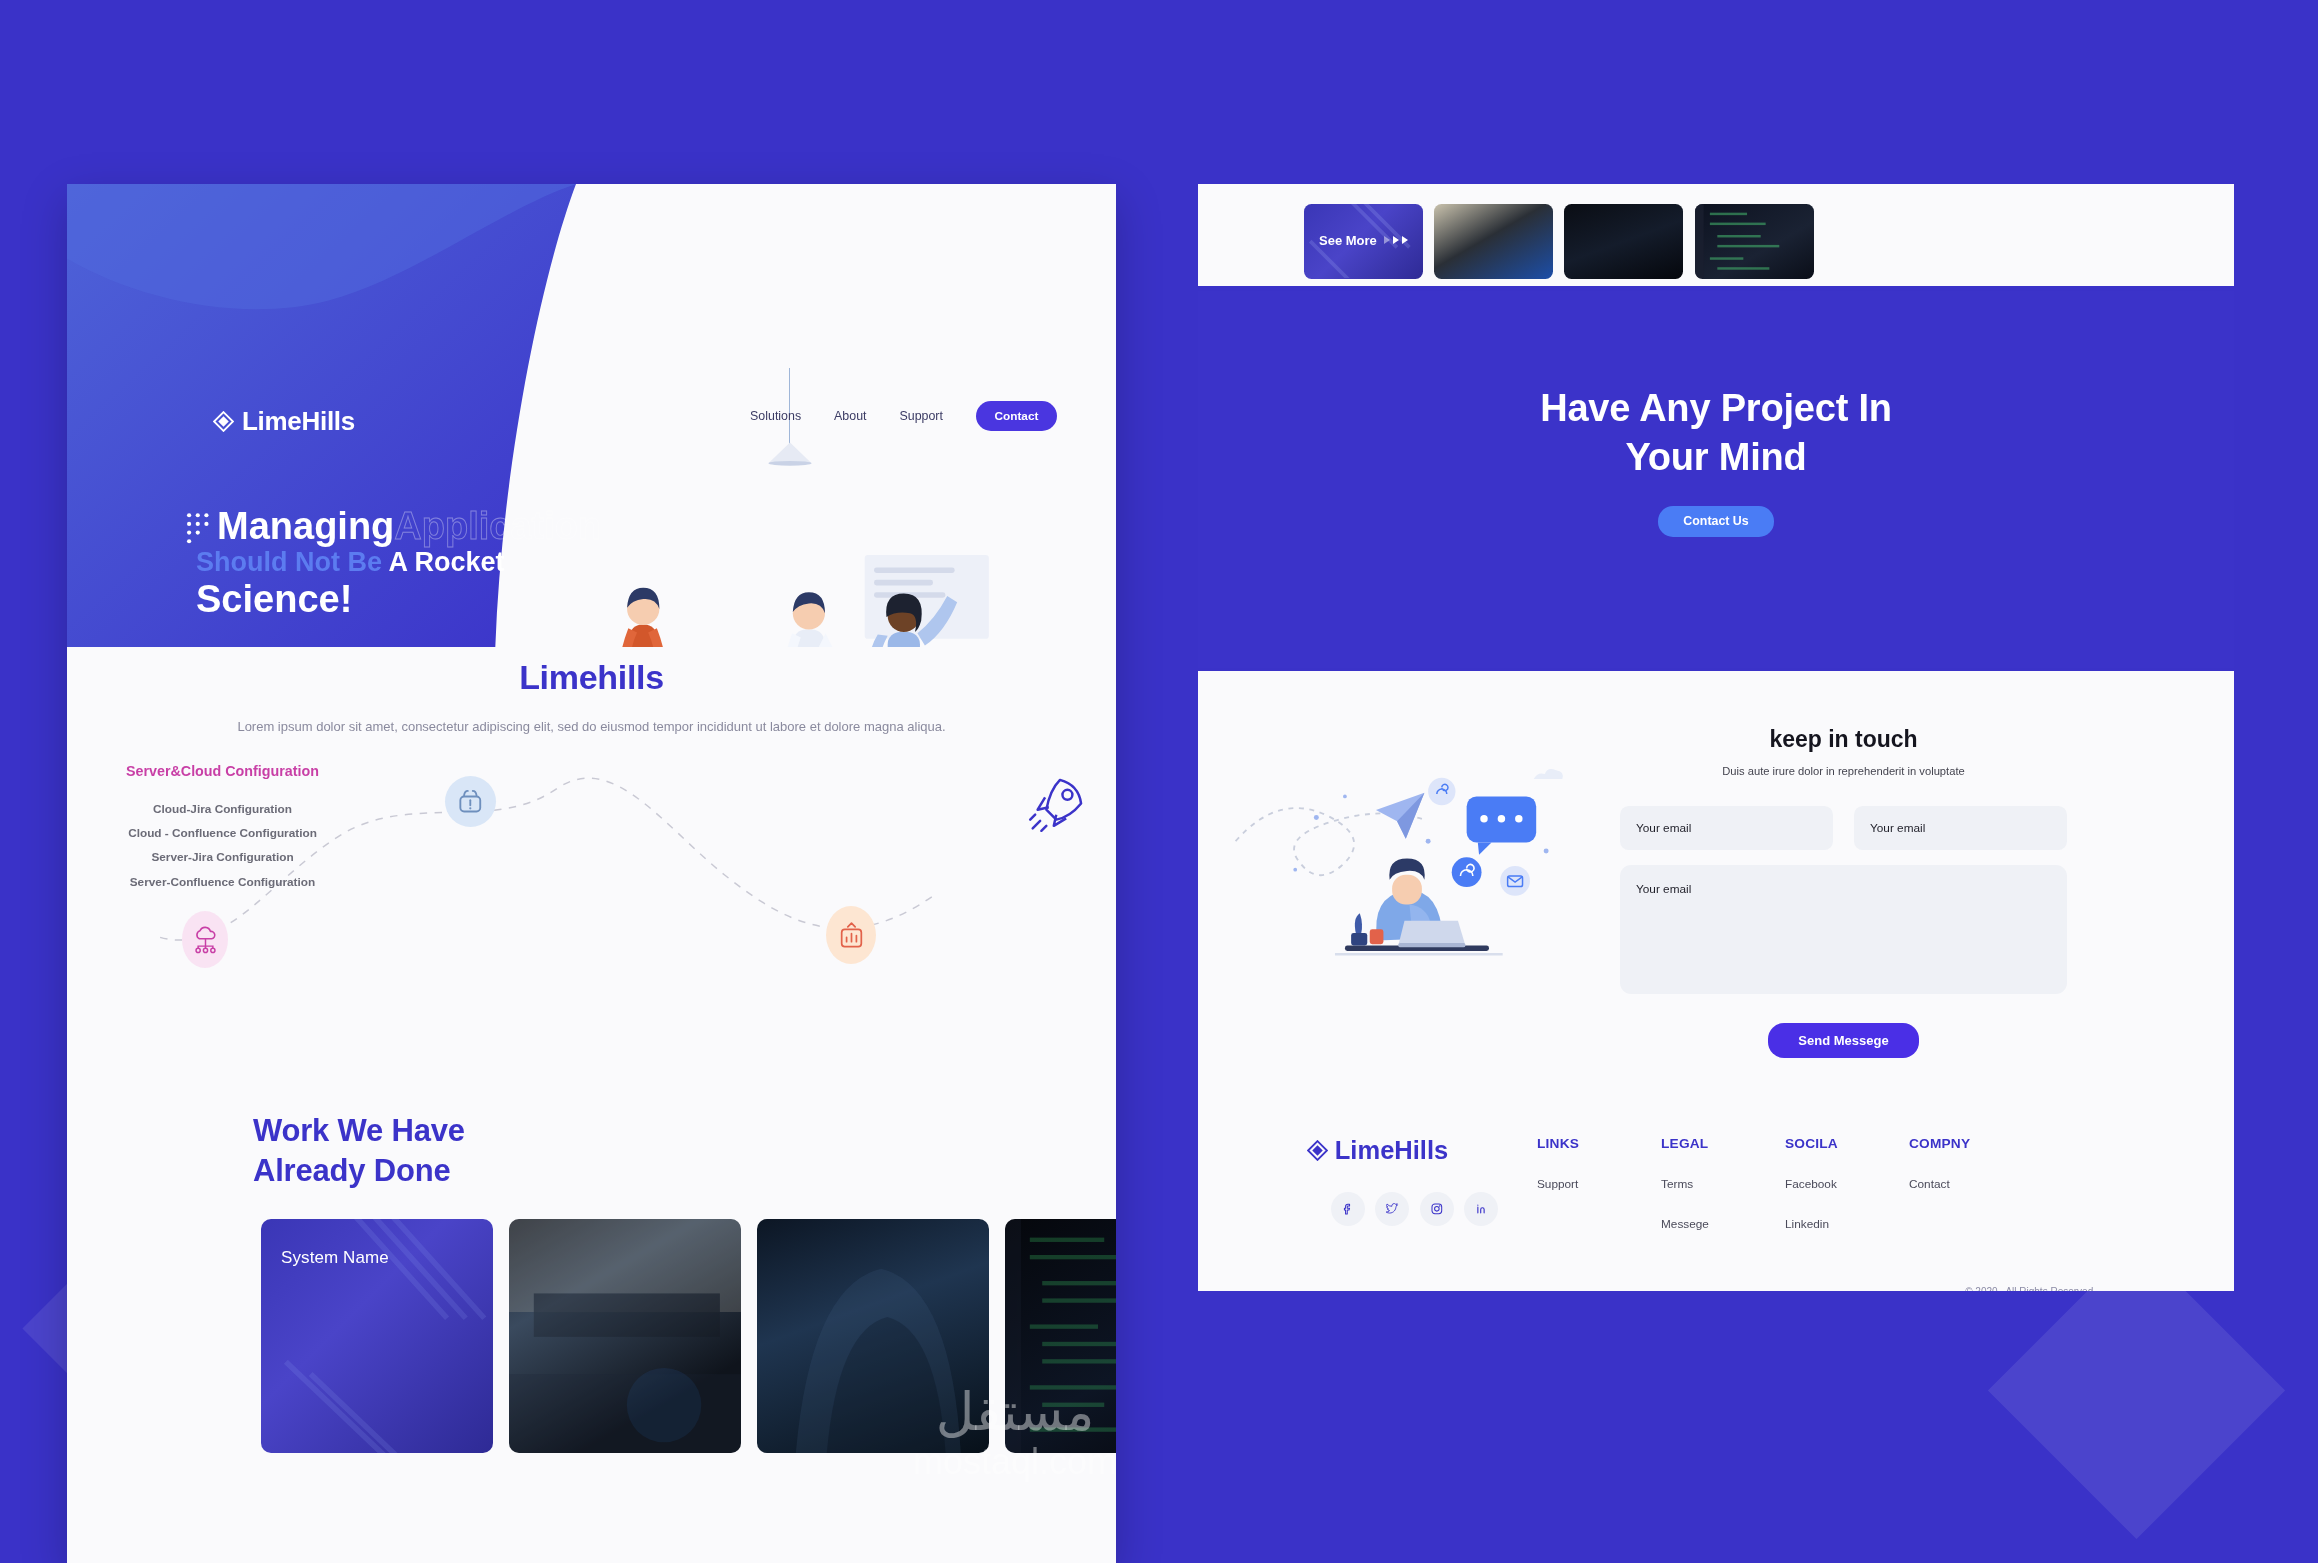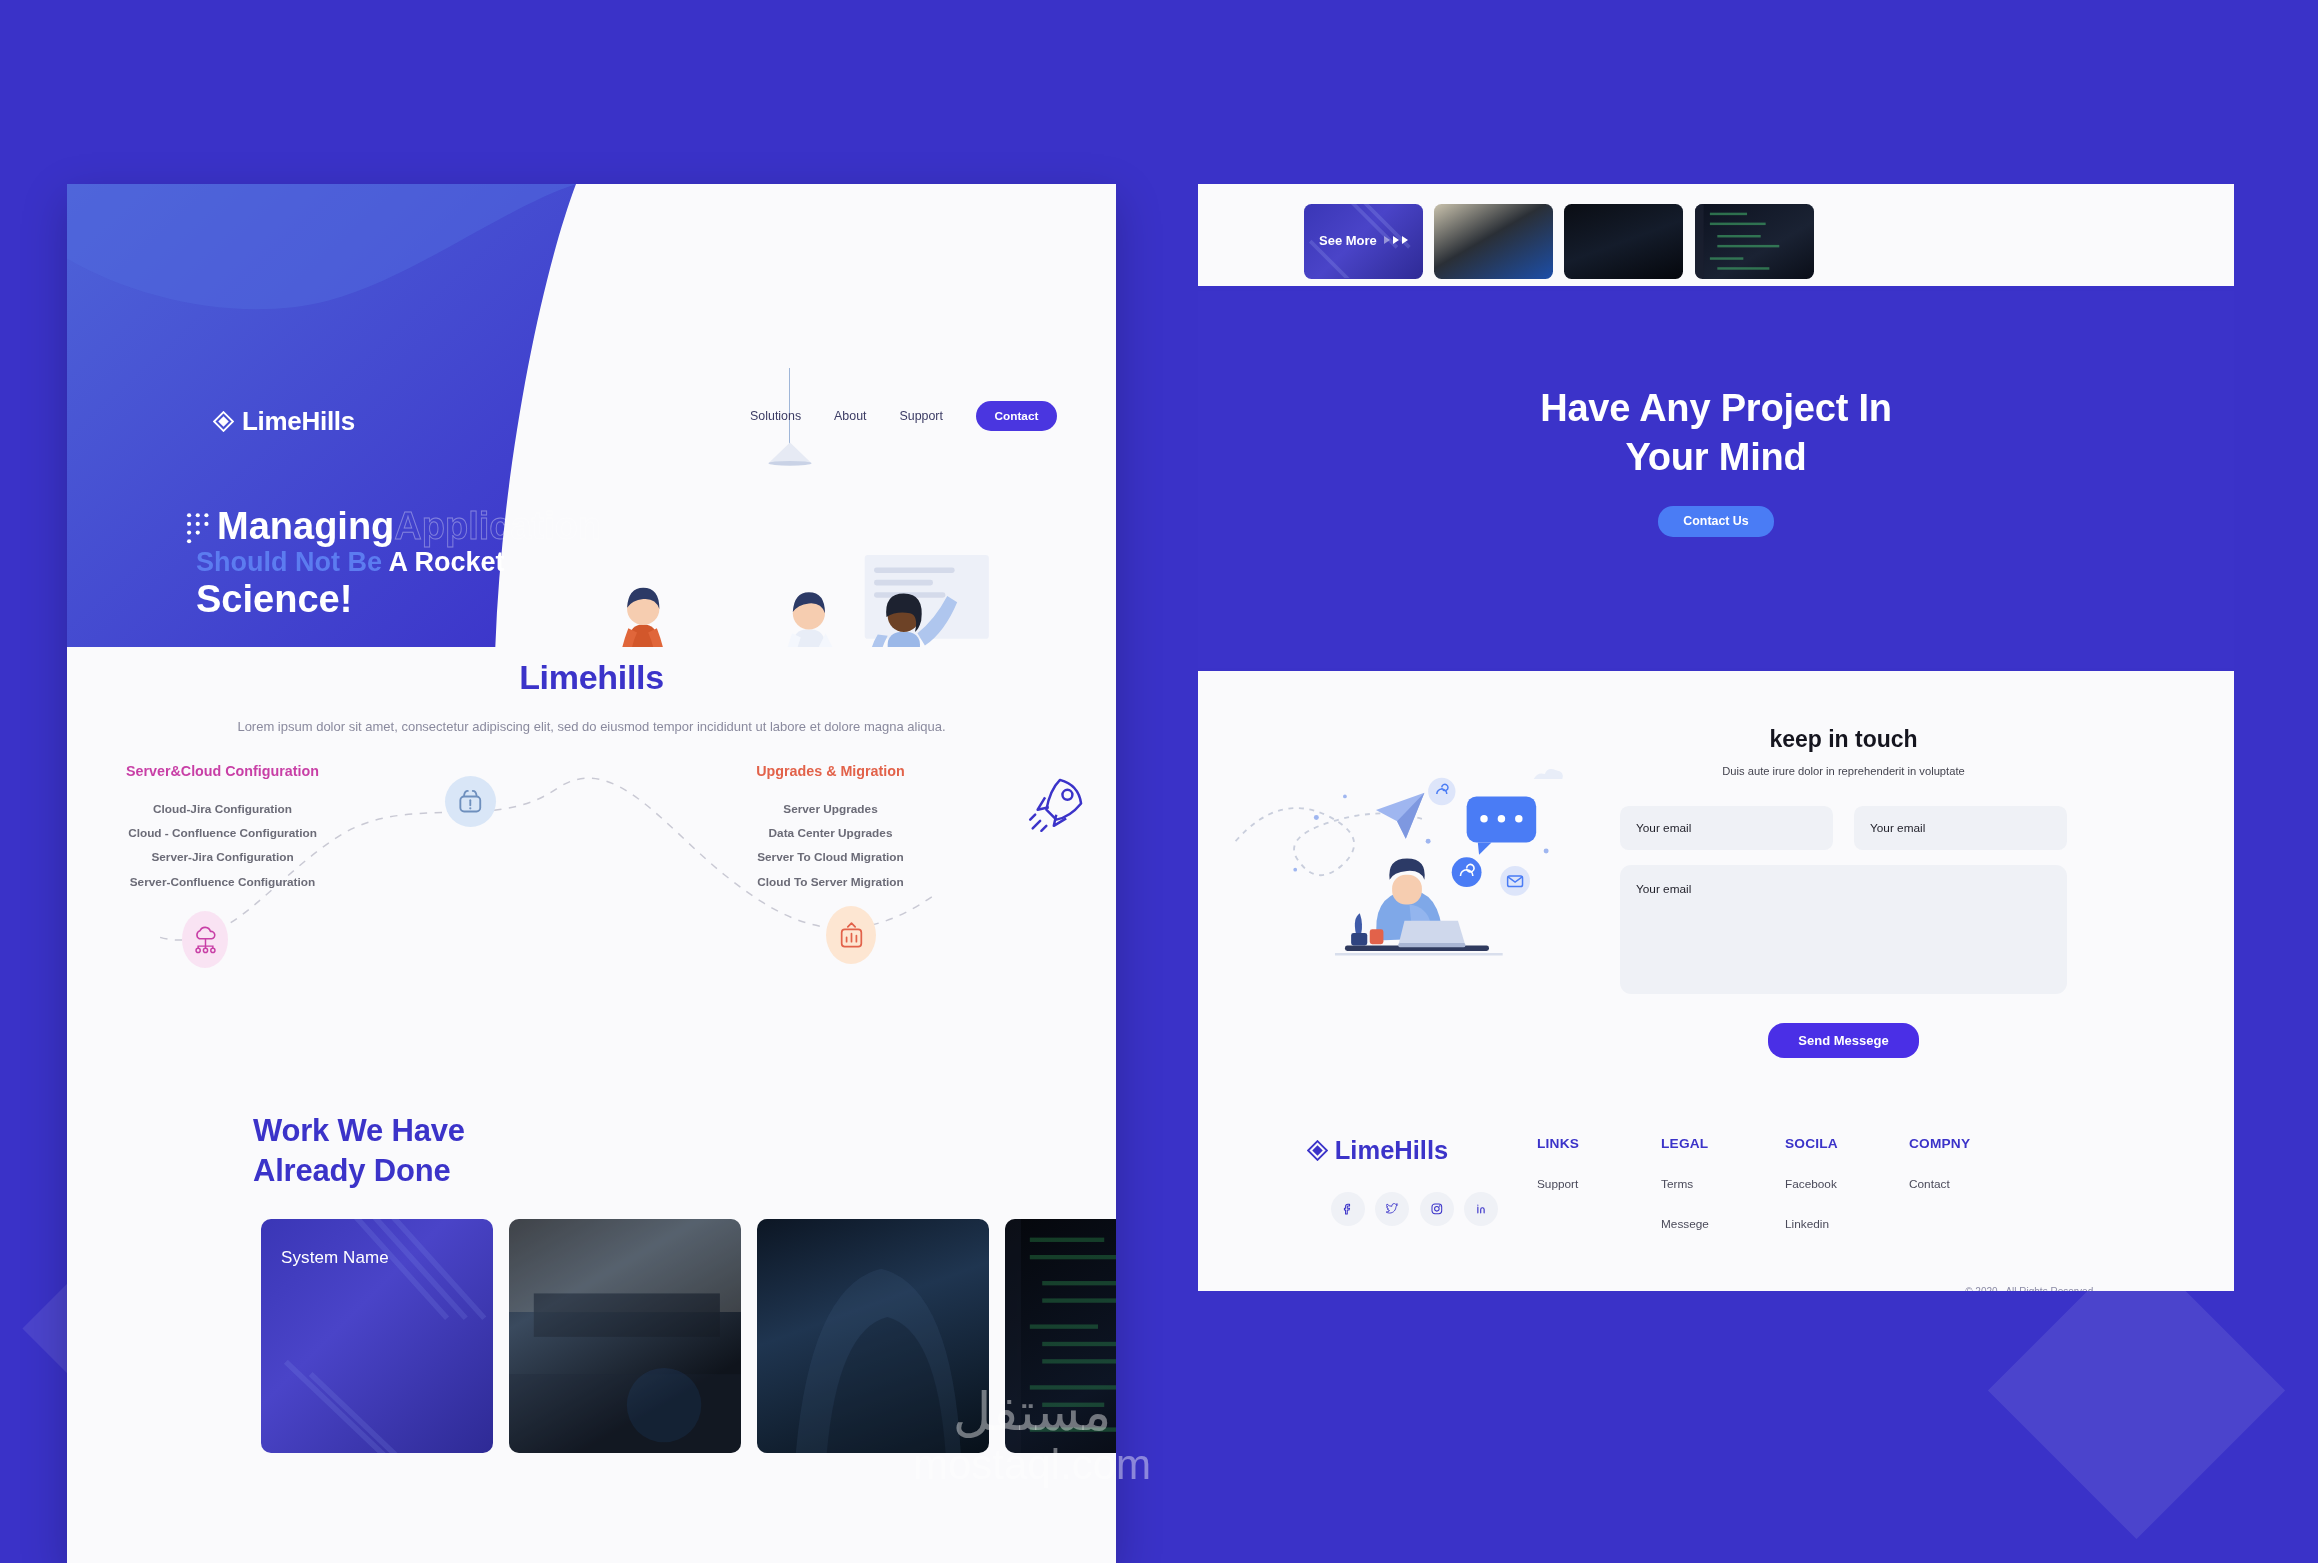--- a/index.html
+++ b/index.html
@@ -110,21 +110,21 @@
   .soc { width:34px; height:34px; border-radius:50%; background:#EFF1F6; display:flex; align-items:center; justify-content:center; }
   .foot-col { width:124px; }
   .foot-col h4 { font-size:13.7px; color:#3B33C9; font-weight:bold; letter-spacing:0.2px; }
   .foot-col a { display:block; font-size:11.8px; color:#4A4A5A; text-decoration:none; margin-top:26px; }
   .copyright { text-align:right; padding-right:138px; margin-top:55px; font-size:10px; color:#8B8BA5; }
 
   
   #watermark { position:absolute; left:913px; top:1385px; z-index:60; pointer-events:none;
                display:flex; flex-direction:column; align-items:center; }
   .wm-ar { font-size:53px; color:rgba(255,255,255,.42); line-height:1; font-family:"DejaVu Sans", sans-serif;text-align:right; }
-  .wm-en { font-size:42px; color:rgba(255,255,255,.42); line-height:1.1; margin-top:3.7px;text-align:center; }
+  .wm-en { font-size:36px; color:rgba(255,255,255,.42); line-height:1.1; margin-top:3.7px;text-align:center; }
 </style>
 </head>
 <body>
 
 <div class="bg-deco" style="left:12.4px;top:1198px;">
   <svg width="261" height="261" viewBox="0 0 100 100">
       <path d="M50 4 L96 50 L50 96 L4 50 Z M50 24 L76 50 L50 76 L24 50 Z" fill="#fff"></path>
     </svg>
 </div>
 <div class="bg-deco" style="left:1975px;top:1229px;">
@@ -303,27 +303,20 @@
 
       <div class="svc-icon" style="left:378px; top:25px; width:51px; height:51px; background:#D9E6F7;">
         <svg width="28.6" height="25" viewBox="0 0 46 40">
           <path d="M13 10 q1 -7 6 -7 M33 10 q-1 -7 -6 -7" fill="none" stroke="#6E8FBD" stroke-width="3" stroke-linecap="round"></path>
           <rect x="7" y="12" width="32" height="24" rx="6" fill="none" stroke="#6E8FBD" stroke-width="3"></rect>
           <path d="M23 18 v8" stroke="#6E8FBD" stroke-width="3" stroke-linecap="round"></path>
           <circle cx="23" cy="31" r="1.8" fill="#6E8FBD"></circle>
         </svg>
       </div>
 
-      <div class="svc-col" style="left:633px; top:11.2px;">
-        <h3 class="svc-h orange">Upgrades &amp; Migration</h3>
-        <div class="svc-item">Server Upgrades</div>
-        <div class="svc-item">Data Center Upgrades</div>
-        <div class="svc-item">Server To Cloud Migration</div>
-        <div class="svc-item">Cloud To Server Migration</div>
-      </div>
       <div class="svc-icon" style="left:759px; top:155px; width:50px; height:58px; background:#FDE6D2;">
         <svg width="27" height="27" viewBox="0 0 44 44">
           <rect x="6" y="12" width="32" height="28" rx="5" fill="none" stroke="#E2624A" stroke-width="2.8"></rect>
           <path d="M14 32 v-7 M22 32 v-13 M30 32 v-10" stroke="#E2624A" stroke-width="2.8" stroke-linecap="round"></path>
           <path d="M16 8 l6 -6 l6 6" fill="none" stroke="#E2624A" stroke-width="2.8" stroke-linecap="round" stroke-linejoin="round"></path>
         </svg>
       </div>
 
       <svg class="rocket" width="67" height="67" viewBox="0 0 108 108">
         <path d="M58 16 q30 8 34 38 q-18 22 -40 26 l-16 -16 q6 -32 22 -48z" fill="none" stroke="#3B33C9" stroke-width="4" stroke-linejoin="round"></path>

